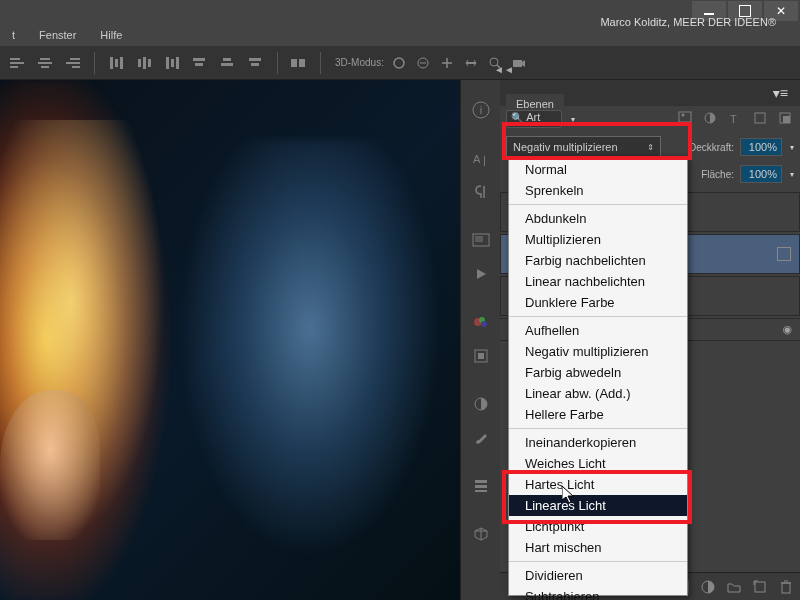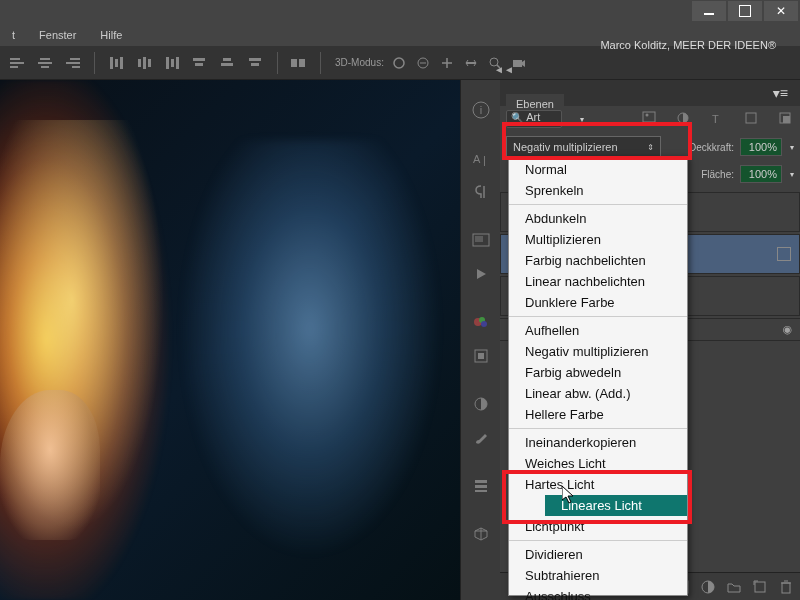--- a/index.html
+++ b/index.html
@@ -10,51 +10,51 @@
 .win-btn.maximize::before { content: ""; width: 10px; height: 10px; border: 1px solid #fff; }
 .win-btn.close::before { content: "✕"; font-size: 12px; }
 .menubar { height: 22px; background: #444; display: flex; align-items: center; padding: 0 6px; gap: 12px; }
 .menuitem { padding: 0 6px; cursor: default; }
 .toolbar { height: 34px; background: #333; border-bottom: 1px solid #222; display: flex; align-items: center; padding: 0 6px; gap: 6px; position: relative; }
 .tb-icon { width: 22px; height: 22px; opacity: .7; display: flex; align-items: center; justify-content: center; }
 .tb-sep { width: 1px; height: 22px; background: #555; margin: 0 4px; }
 .toolbar-label { font-size: 10px; color: #999; margin-left: 4px; }
 .tb-icons3d { display: flex; gap: 6px; }
 .tb-icons3d .tb-icon { width: 18px; height: 18px; }
-.workspace-label { position: absolute; right: 24px; top: 39px; font-size: 11px; color: #ddd; }
+.workspace-label { position: absolute; right: 24px; top: 16px; font-size: 11px; color: #ddd; }
 .canvas-area { position: absolute; left: 0; top: 80px; width: 460px; height: 520px; background: linear-gradient(135deg, #081018 0%, #0a1a2a 50%, #051015 100%); overflow: hidden; }
 .fire-left { position: absolute; left: -20px; top: 0; width: 220px; height: 520px; background: radial-gradient(ellipse 180px 400px at 30% 50%, rgba(255,180,40,.9) 0%, rgba(255,120,20,.7) 20%, rgba(200,60,10,.4) 45%, transparent 70%); filter: blur(2px); }
 .fire-glow { position: absolute; left: 0; top: 40px; width: 180px; height: 450px; background: radial-gradient(ellipse at 40% 40%, rgba(255,220,120,.8), transparent 60%); mix-blend-mode: screen; }
 .smoke-right { position: absolute; right: 20px; top: 60px; width: 260px; height: 420px; background: radial-gradient(ellipse 200px 350px at 50% 45%, rgba(140,200,255,.5) 0%, rgba(80,140,200,.3) 35%, transparent 65%); filter: blur(4px); }
 .hand { position: absolute; left: 0; bottom: 60px; width: 100px; height: 150px; background: radial-gradient(ellipse at 50% 40%, rgba(255,210,170,.8), rgba(180,140,100,.4) 60%, transparent 80%); border-radius: 50% 40% 30% 30%; }
 .right-strip { position: absolute; left: 460px; top: 80px; width: 40px; height: 520px; background: #3a3a3a; border-left: 1px solid #222; padding-top: 10px; }
 .strip-icon { width: 28px; height: 28px; margin: 6px auto; opacity: .6; display: flex; align-items: center; justify-content: center; }
 .panels { position: absolute; right: 0; top: 80px; width: 300px; height: 520px; background: #3f3f3f; }
 .panel-tabs { height: 26px; background: #333; display: flex; align-items: center; padding: 0 6px; }
 .panel-tab { padding: 4px 10px; background: #3f3f3f; font-size: 11px; margin-top: 22px; }
 .panel-menu { margin-left: auto; padding: 0 6px; font-size: 14px; cursor: pointer; }
-.filter-row { height: 26px; display: flex; align-items: center; padding: 0 6px; gap: 18px; background: #3f3f3f; }
+.filter-row { height: 26px; display: flex; align-items: center; padding: 0 6px; gap: 9px; background: #3f3f3f; }
 .filter-search { width: 56px; height: 18px; background: #333; border: 1px solid #555; border-radius: 2px; font-size: 10px; padding: 0 4px; color: #aaa; }
 .filter-icon { width: 16px; height: 16px; opacity: .6; }
 .blend-row { height: 30px; display: flex; align-items: center; padding: 0 6px; gap: 6px; position: relative; }
 .blend-select { width: 155px; height: 22px; background: #333; border: 1px solid #666; padding: 0 6px; display: flex; align-items: center; justify-content: space-between; cursor: pointer; font-size: 11px; }
 .opacity-label { font-size: 10px; color: #bbb; margin-left: auto; }
-.opacity-val { width: 42px; height: 18px; background: #14532d; border: 1px solid #555; text-align: right; padding: 0 4px; font-size: 10px; display: flex; align-items: center; justify-content: flex-end; }
+.opacity-val { width: 42px; height: 18px; background: #0c4a6e; border: 1px solid #555; text-align: right; padding: 0 4px; font-size: 10px; display: flex; align-items: center; justify-content: flex-end; }
 .fill-row { height: 24px; display: flex; align-items: center; justify-content: flex-end; padding: 0 6px; gap: 6px; }
 .layers { padding: 4px 0; }
 .layer { height: 40px; border: 1px solid #2a2a2a; margin: 2px 0; display: flex; align-items: center; padding: 0 8px; gap: 8px; cursor: pointer; }
 .layer.sel { background: #4a5f7c; }
 .layer-thumb { width: 36px; height: 28px; background: #ddd; border: 1px solid #666; }
 .layer-thumb.dark { background: linear-gradient(180deg,#555,#777,#555); }
 .layer-name { font-size: 11px; }
 .layer-badge { margin-left: auto; width: 14px; height: 14px; border: 1px solid #888; }
 .group-row { padding: 4px 8px; display: flex; align-items: center; gap: 6px; font-size: 11px; border-top: 1px solid #2a2a2a; }
 .dropdown { position: absolute; left: 508px; top: 156px; width: 180px; background: #f5f5f5; border: 1px solid #888; box-shadow: 2px 2px 6px rgba(0,0,0,.5); z-index: 100; padding: 2px 0; max-height: 440px; }
 .dd-item { padding: 3px 16px; color: #111; font-size: 13px; cursor: pointer; white-space: nowrap; }
-.dd-item.hl { background: #0f766e; color: #fff; margin-left: 36px; }
+.dd-item.hl { background: #0f172a; color: #fff; }
 .dd-sep { height: 1px; background: #ccc; margin: 3px 0; }
 .red-box1 { position: absolute; left: 502px; top: 122px; width: 190px; height: 38px; border: 4px solid #ed1c24; z-index: 200; pointer-events: none; }
 .red-box2 { position: absolute; left: 502px; top: 470px; width: 190px; height: 54px; border: 4px solid #ed1c24; z-index: 200; pointer-events: none; }
 .cursor { position: absolute; left: 562px; top: 486px; z-index: 300; pointer-events: none; }
 .collapse-arr { position: absolute; left: 494px; top: 64px; font-size: 10px; color: #aaa; }
 svg { display: block; }
 </style>
 </head>
 <body>
 
@@ -389,20 +389,21 @@
     <div class="dd-item">Negativ multiplizieren</div>
     <div class="dd-item">Farbig abwedeln</div>
     <div class="dd-item">Linear abw. (Add.)</div>
     <div class="dd-item">Hellere Farbe</div>
     <div class="dd-sep"></div>
     <div class="dd-item">Ineinanderkopieren</div>
     <div class="dd-item">Weiches Licht</div>
     <div class="dd-item">Hartes Licht</div>
     <div class="dd-item hl">Lineares Licht</div>
     <div class="dd-item">Lichtpunkt</div>
+    <div class="dd-item">Hart mischen</div>
     <div class="dd-sep"></div>
     <div class="dd-item">Dividieren</div>
     <div class="dd-item">Subtrahieren</div>
     <div class="dd-item">Ausschluss</div>
   </div>
 
 <div class="red-box1"></div>
 <div class="red-box2"></div>
 
 <div class="cursor">

